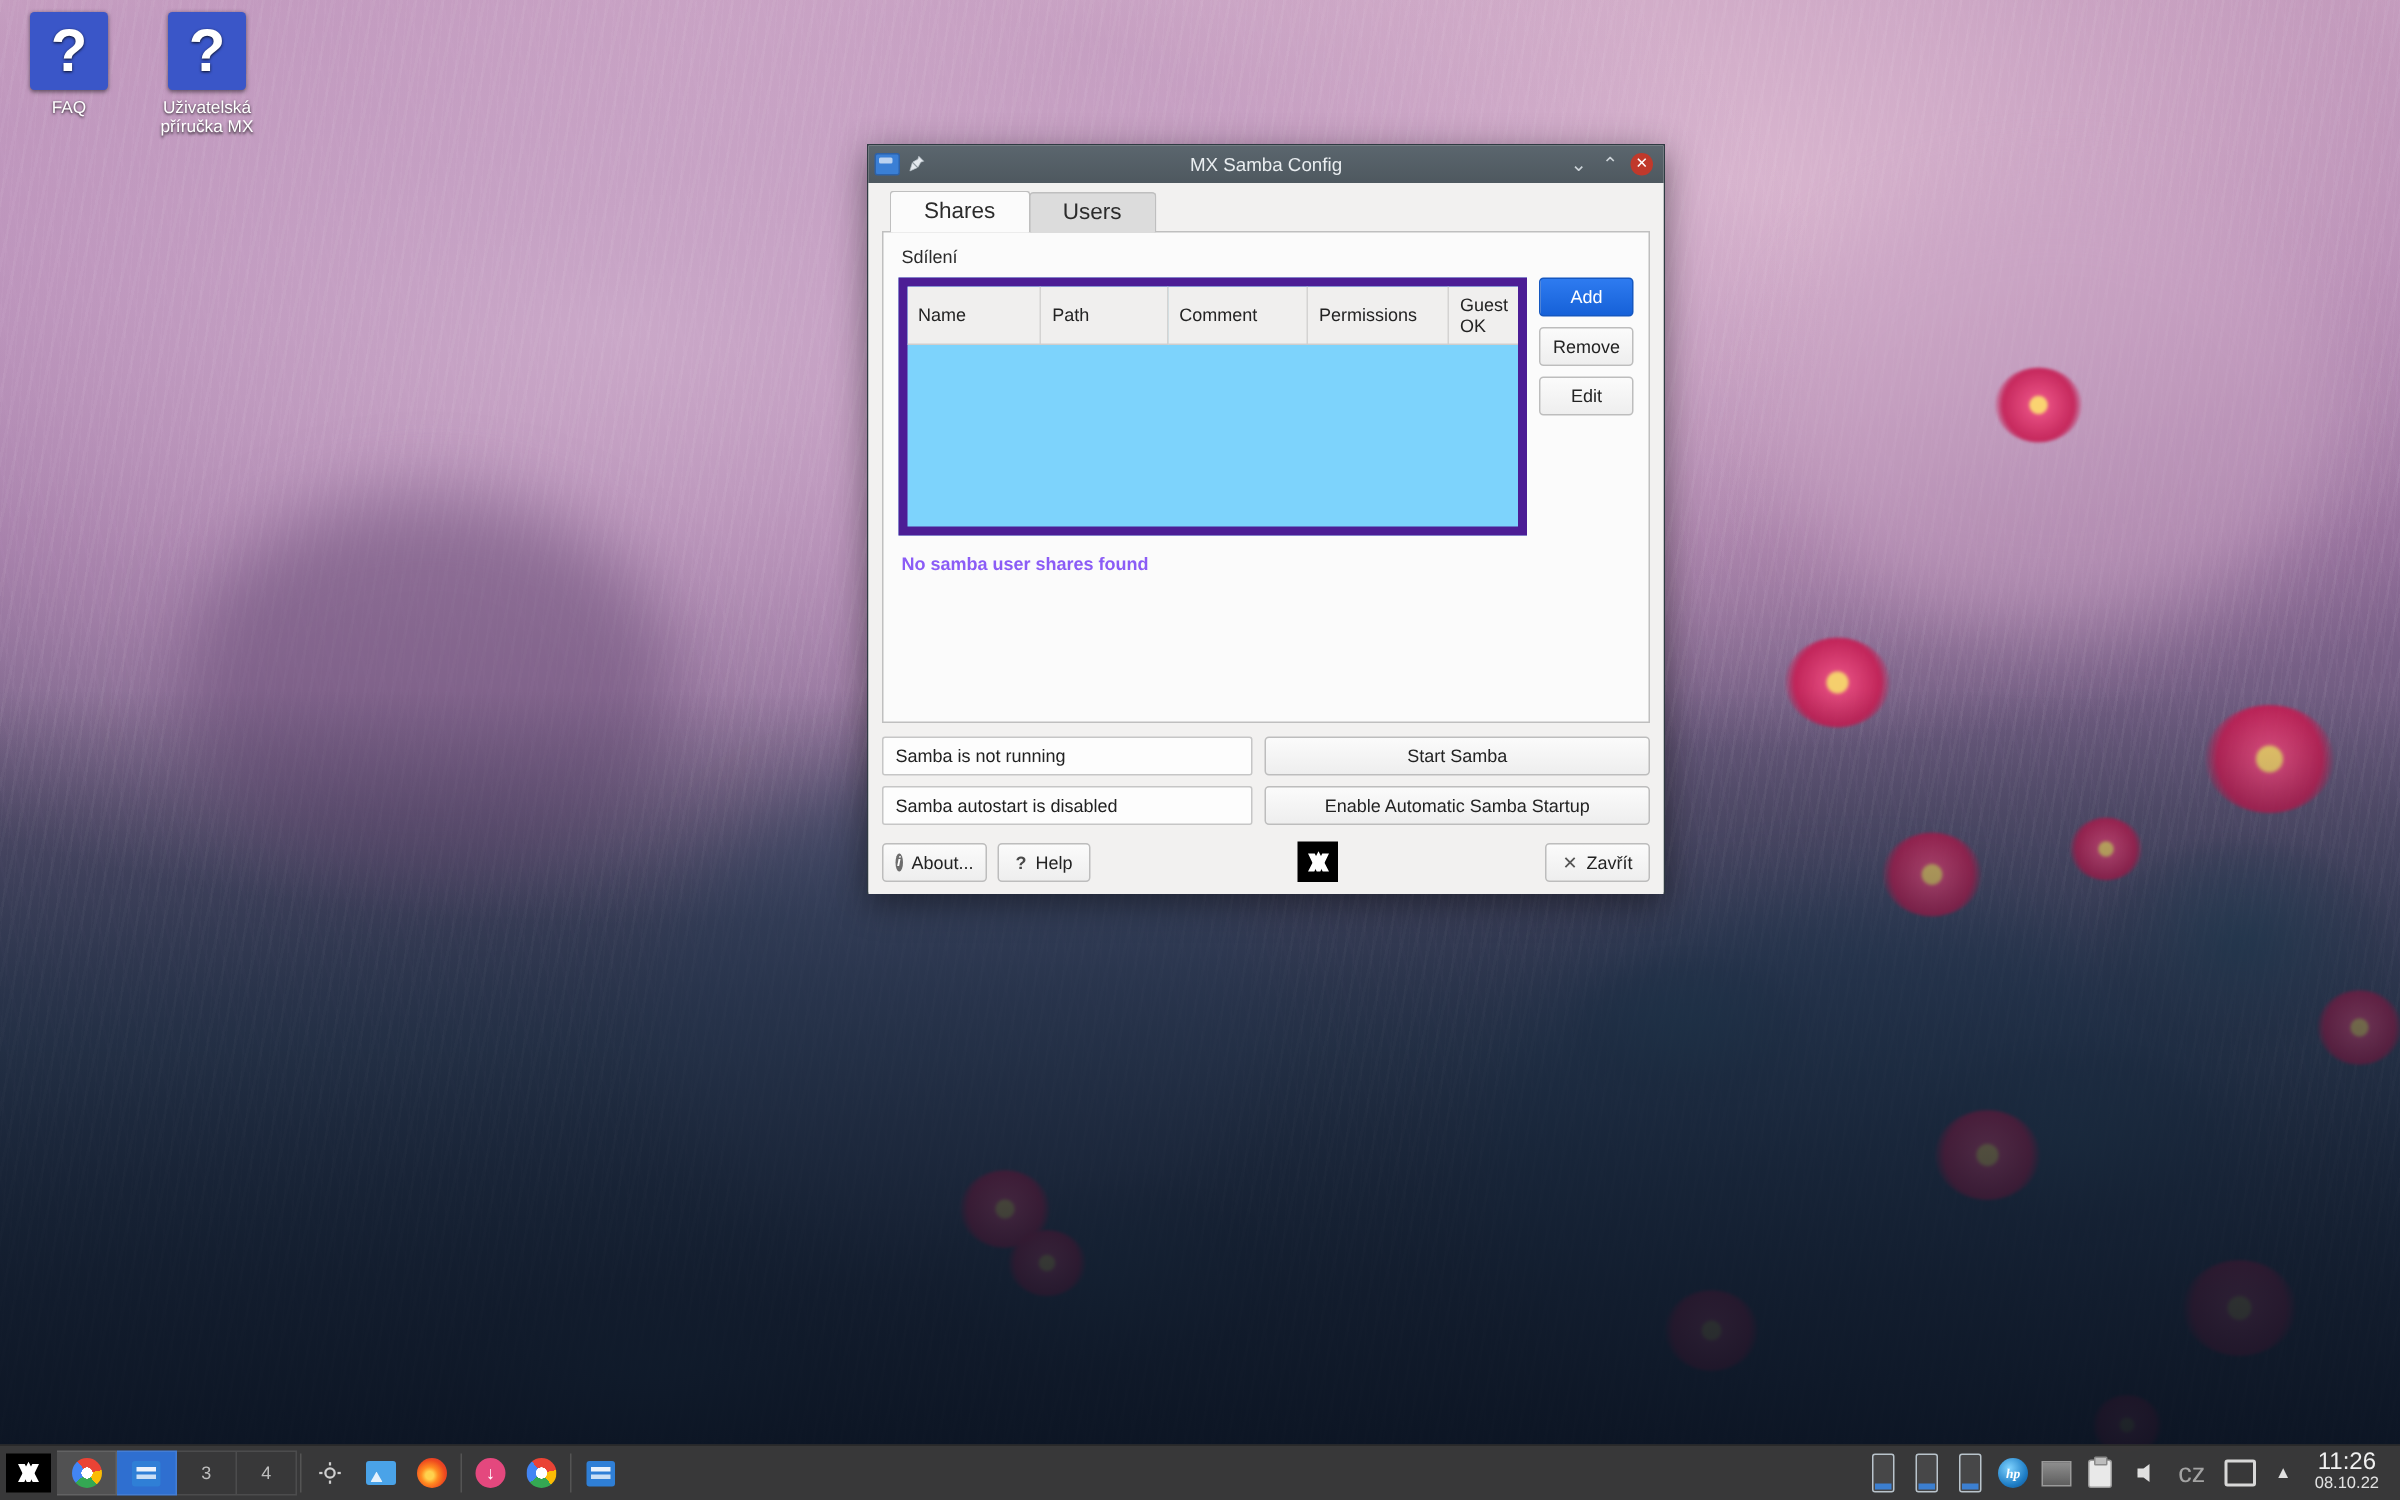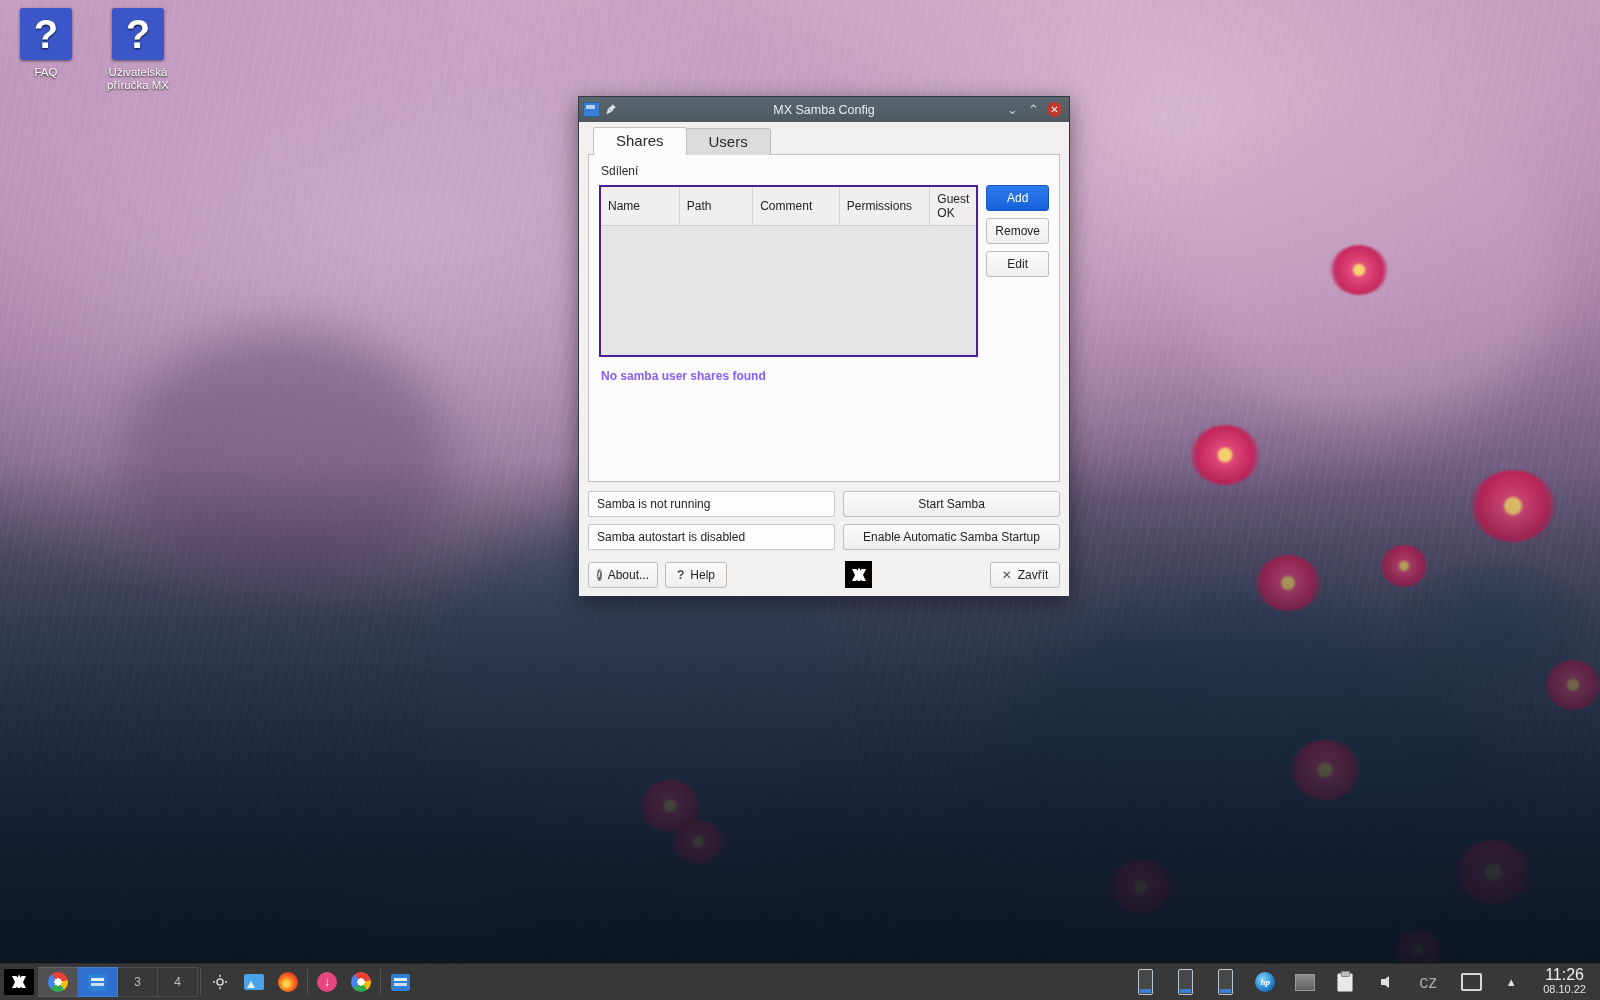--- a/index.html
+++ b/index.html
@@ -84,21 +84,21 @@
     font-weight: bold;
     line-height: 1;
     box-shadow: 0 1px 3px rgba(0,0,0,0.5);
   }
 
   
   #samba-window {
     position: absolute;
     left: 578px;
     top: 96px;
-    width: 492px;
+    width: 532px;
     height: 500px;
     box-shadow: 0 6px 22px rgba(0,0,0,0.45);
     border: 1px solid #2f3a42;
     box-sizing: border-box;
     background: #efefef;
   }
   .titlebar {
     height: 25px;
     background: linear-gradient(180deg, #5b666e 0%, #4e585f 100%);
     display: flex;
@@ -203,22 +203,22 @@
     color: #2b2b2b;
     margin: 1px 0 7px 2px;
   }
   .shares-row {
     display: flex;
     align-items: flex-start;
     gap: 8px;
   }
   .table-wrap {
     flex: 1 1 auto;
-    border: 2px solid #4c1d95;
-    background: #e5e5e5;
+    border: 6px solid #4c1d95;
+    background: #7dd3fc;
     height: 172px;
     box-sizing: border-box;
     overflow: hidden;
   }
   table.shares {
     width: 100%;
     border-collapse: collapse;
     font-size: 11.5px;
   }
   table.shares th {
@@ -407,21 +407,21 @@
     content: "";
     position: absolute; left: 3px; top: 4px; right: 3px; height: 3px;
     background: rgba(255,255,255,0.9);
     box-shadow: 0 5px 0 rgba(255,255,255,0.75);
   }
   .tk-sep { width: 1px; height: 26px; background: rgba(255,255,255,0.14); margin: 0 2px; }
   .tray-spacer { flex: 1 1 auto; }
   .tray {
     display: flex;
     align-items: center;
-    gap: 16px;
+    gap: 5px;
     padding-right: 6px;
   }
   .tray-cell {
     width: 24px; height: 30px;
     display: flex; align-items: center; justify-content: center;
     cursor: pointer;
     color: #dcdcdc;
     font-size: 13px;
   }
   .battery {

